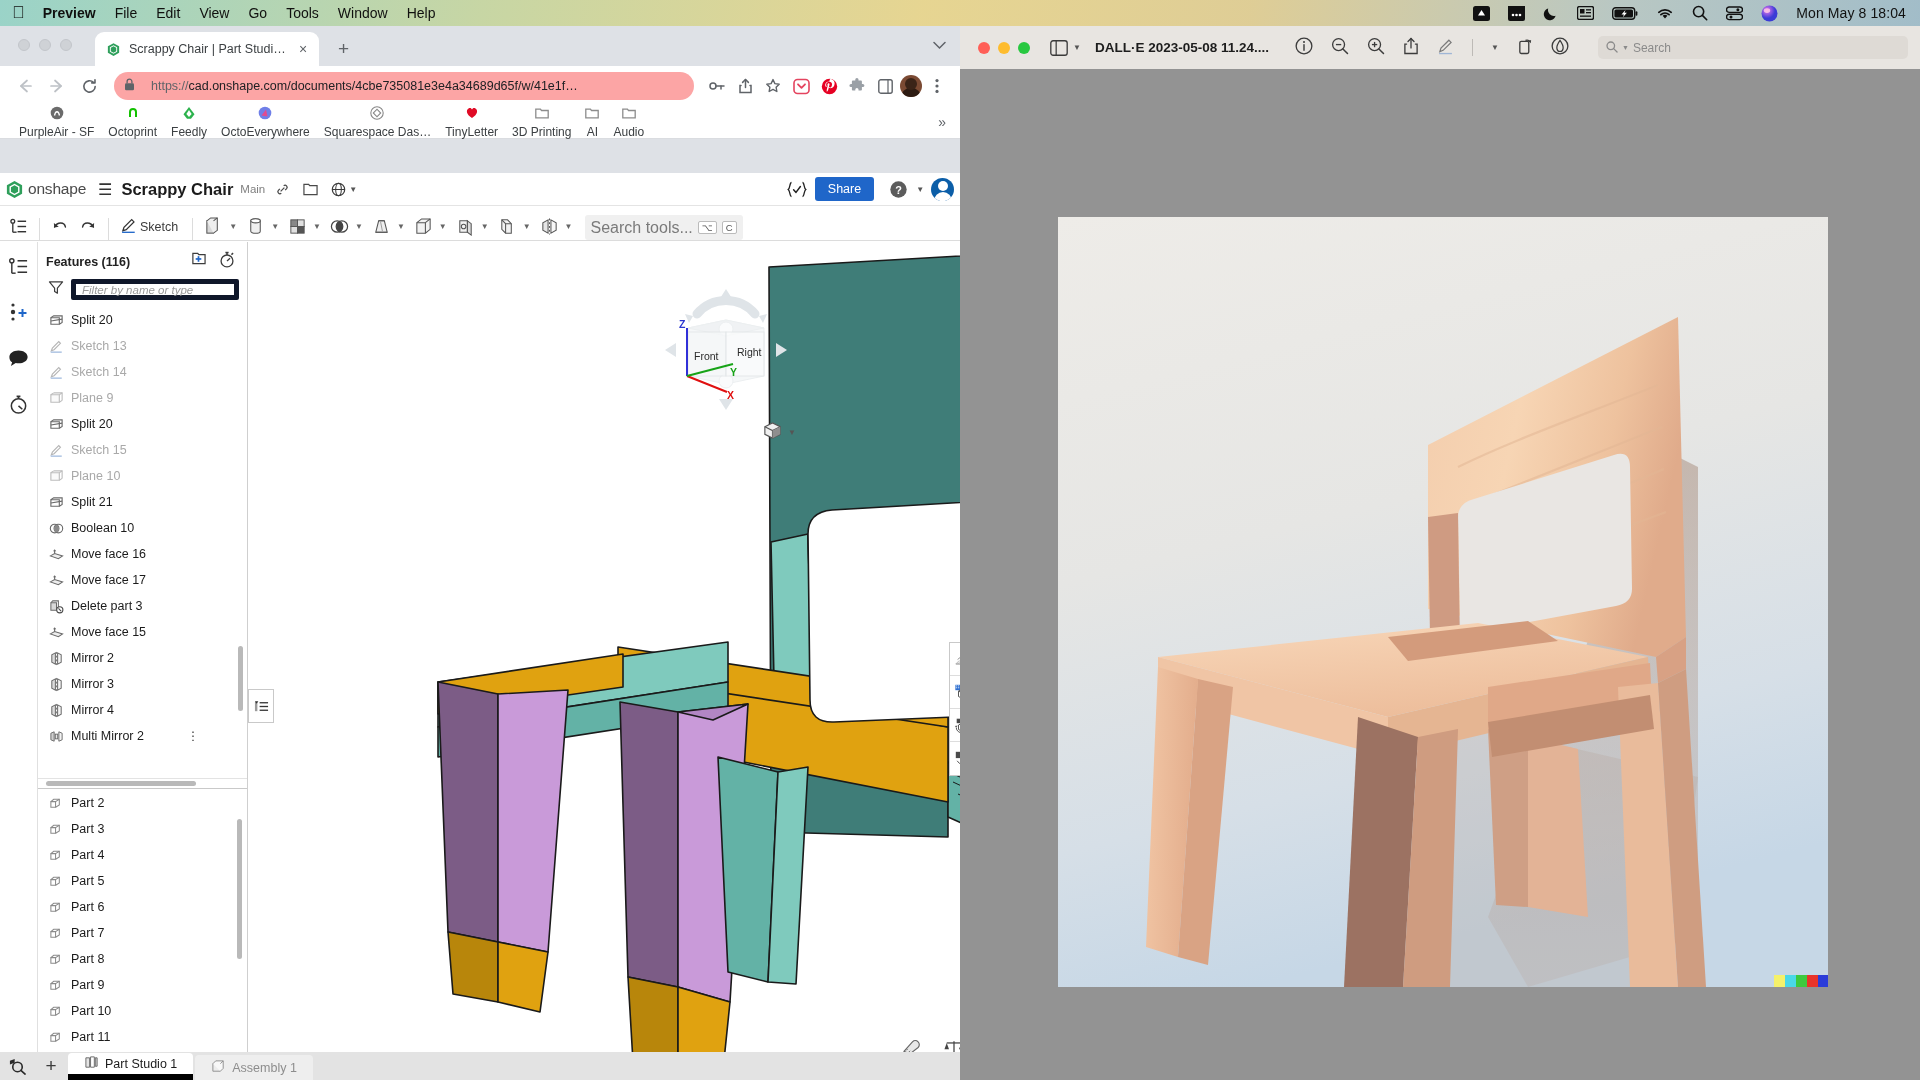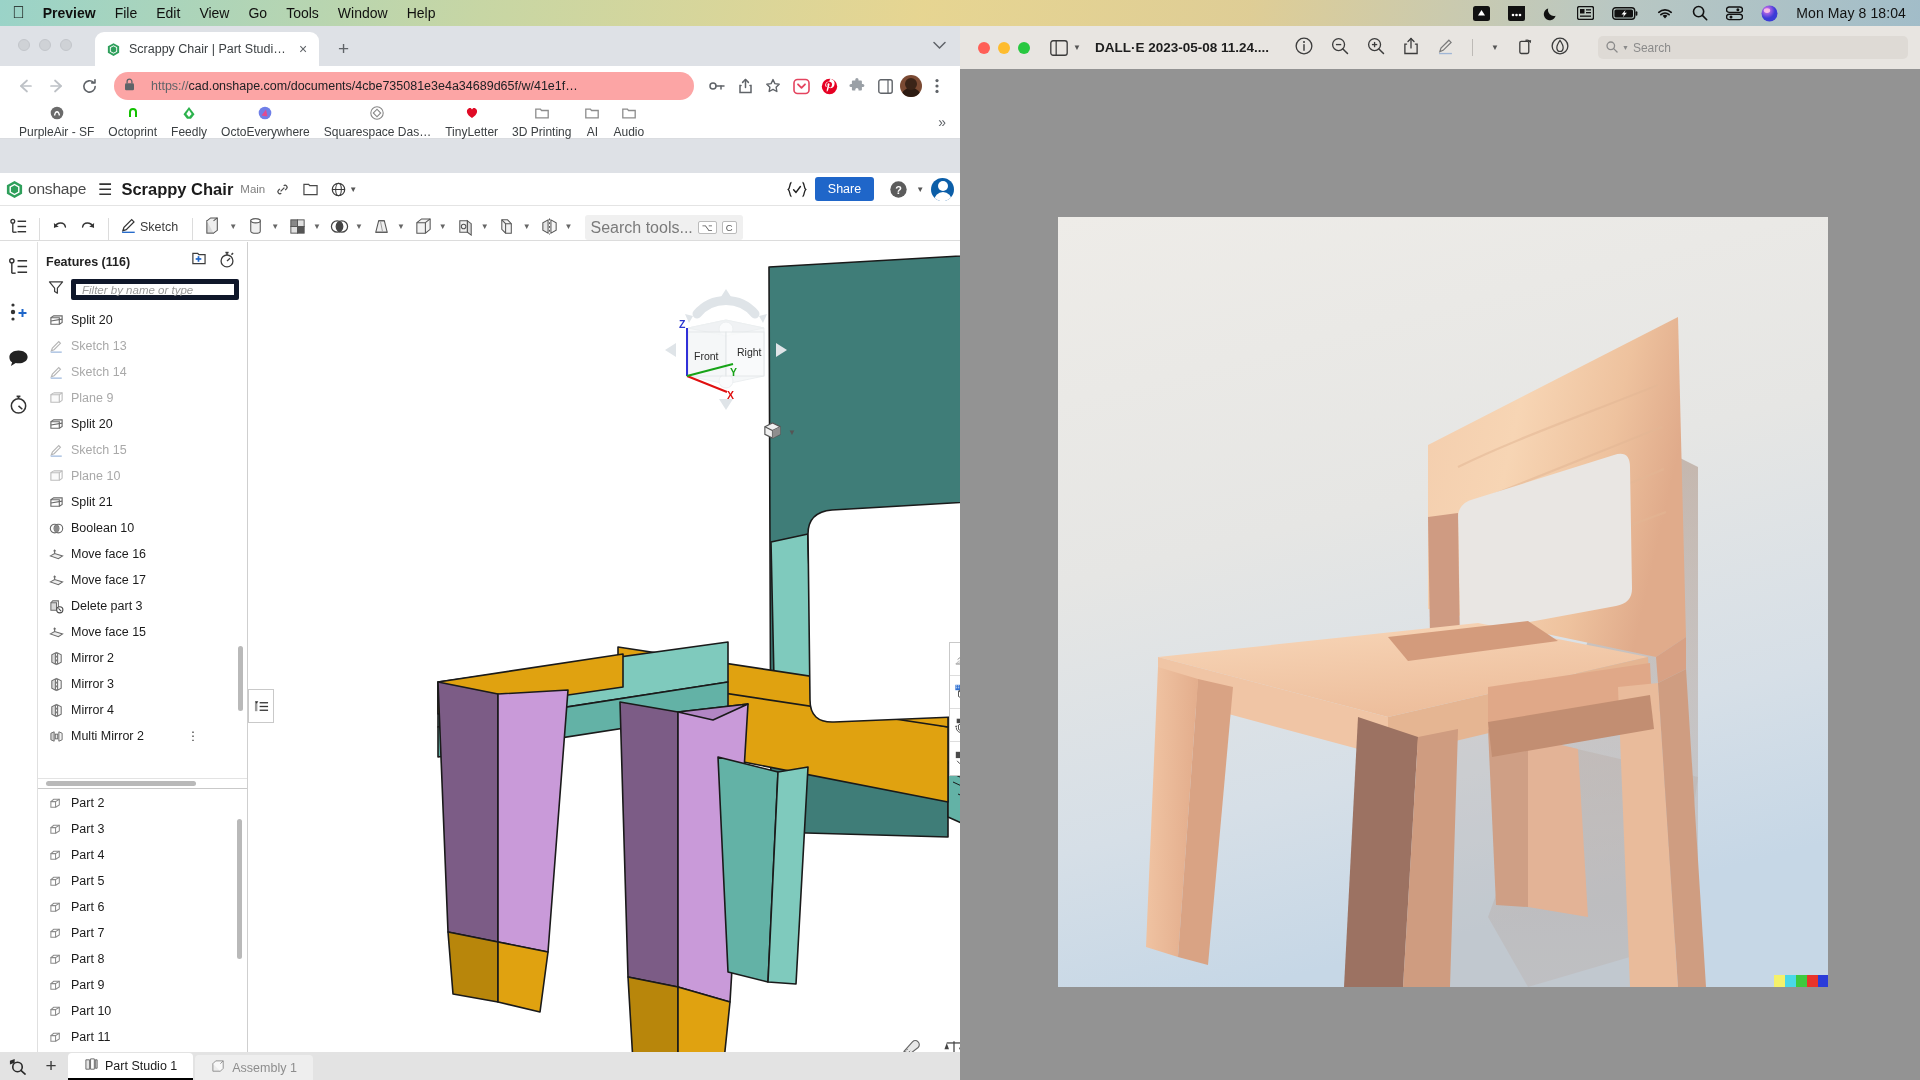--- a/index.html
+++ b/index.html
@@ -132,21 +132,21 @@
   .rd-btn { height:33px; display:flex;align-items:center;justify-content:center; border-bottom:1px solid #ddd;}
   .rd-btn:last-child{border-bottom:none;}
   .vp-bottomright { position:absolute; right:12px; bottom:20px; display:flex; gap:22px; align-items:center;}
 
   
   .os-tabbar { position:absolute; left:0; bottom:0; width:960px; height:28px; background:#e3e3e3; display:flex; align-items:flex-end; }
   .tabbar-icon { width:34px;height:28px; display:flex;align-items:center;justify-content:center; color:#2b2b2b;}
   .tabbar-plus { width:34px;height:28px;display:flex;align-items:center;justify-content:center; font-size:19px; color:#3c3c3c;}
   .os-tab { height:25px; display:flex; align-items:center; gap:6px; padding:0 16px; font-size:12.5px;
             border-radius:4px 4px 0 0; margin-right:2px;}
-  .os-tab.active { background:#fff; color:#1b1b1b; border-bottom:2px solid #000000; height:27px;}
+  .os-tab.active { background:#fff; color:#1b1b1b; border-bottom:6px solid #000000; height:27px;}
   .os-tab.inactive { background:#eeeeee; color:#8d8d8d; }
 
   
   .preview {
     position:absolute; left:960px; top:26px; width:960px; height:1054px;
     background:#8f8f8f;
   }
   .pv-titlebar { height:43px; background:#e8e5e1; display:flex; align-items:center; padding:0 12px; gap:0;}
   .pv-tl { display:flex; gap:8px; margin-right:20px; margin-left:6px;}
   .pv-dot { width:12px;height:12px;border-radius:50%;}

